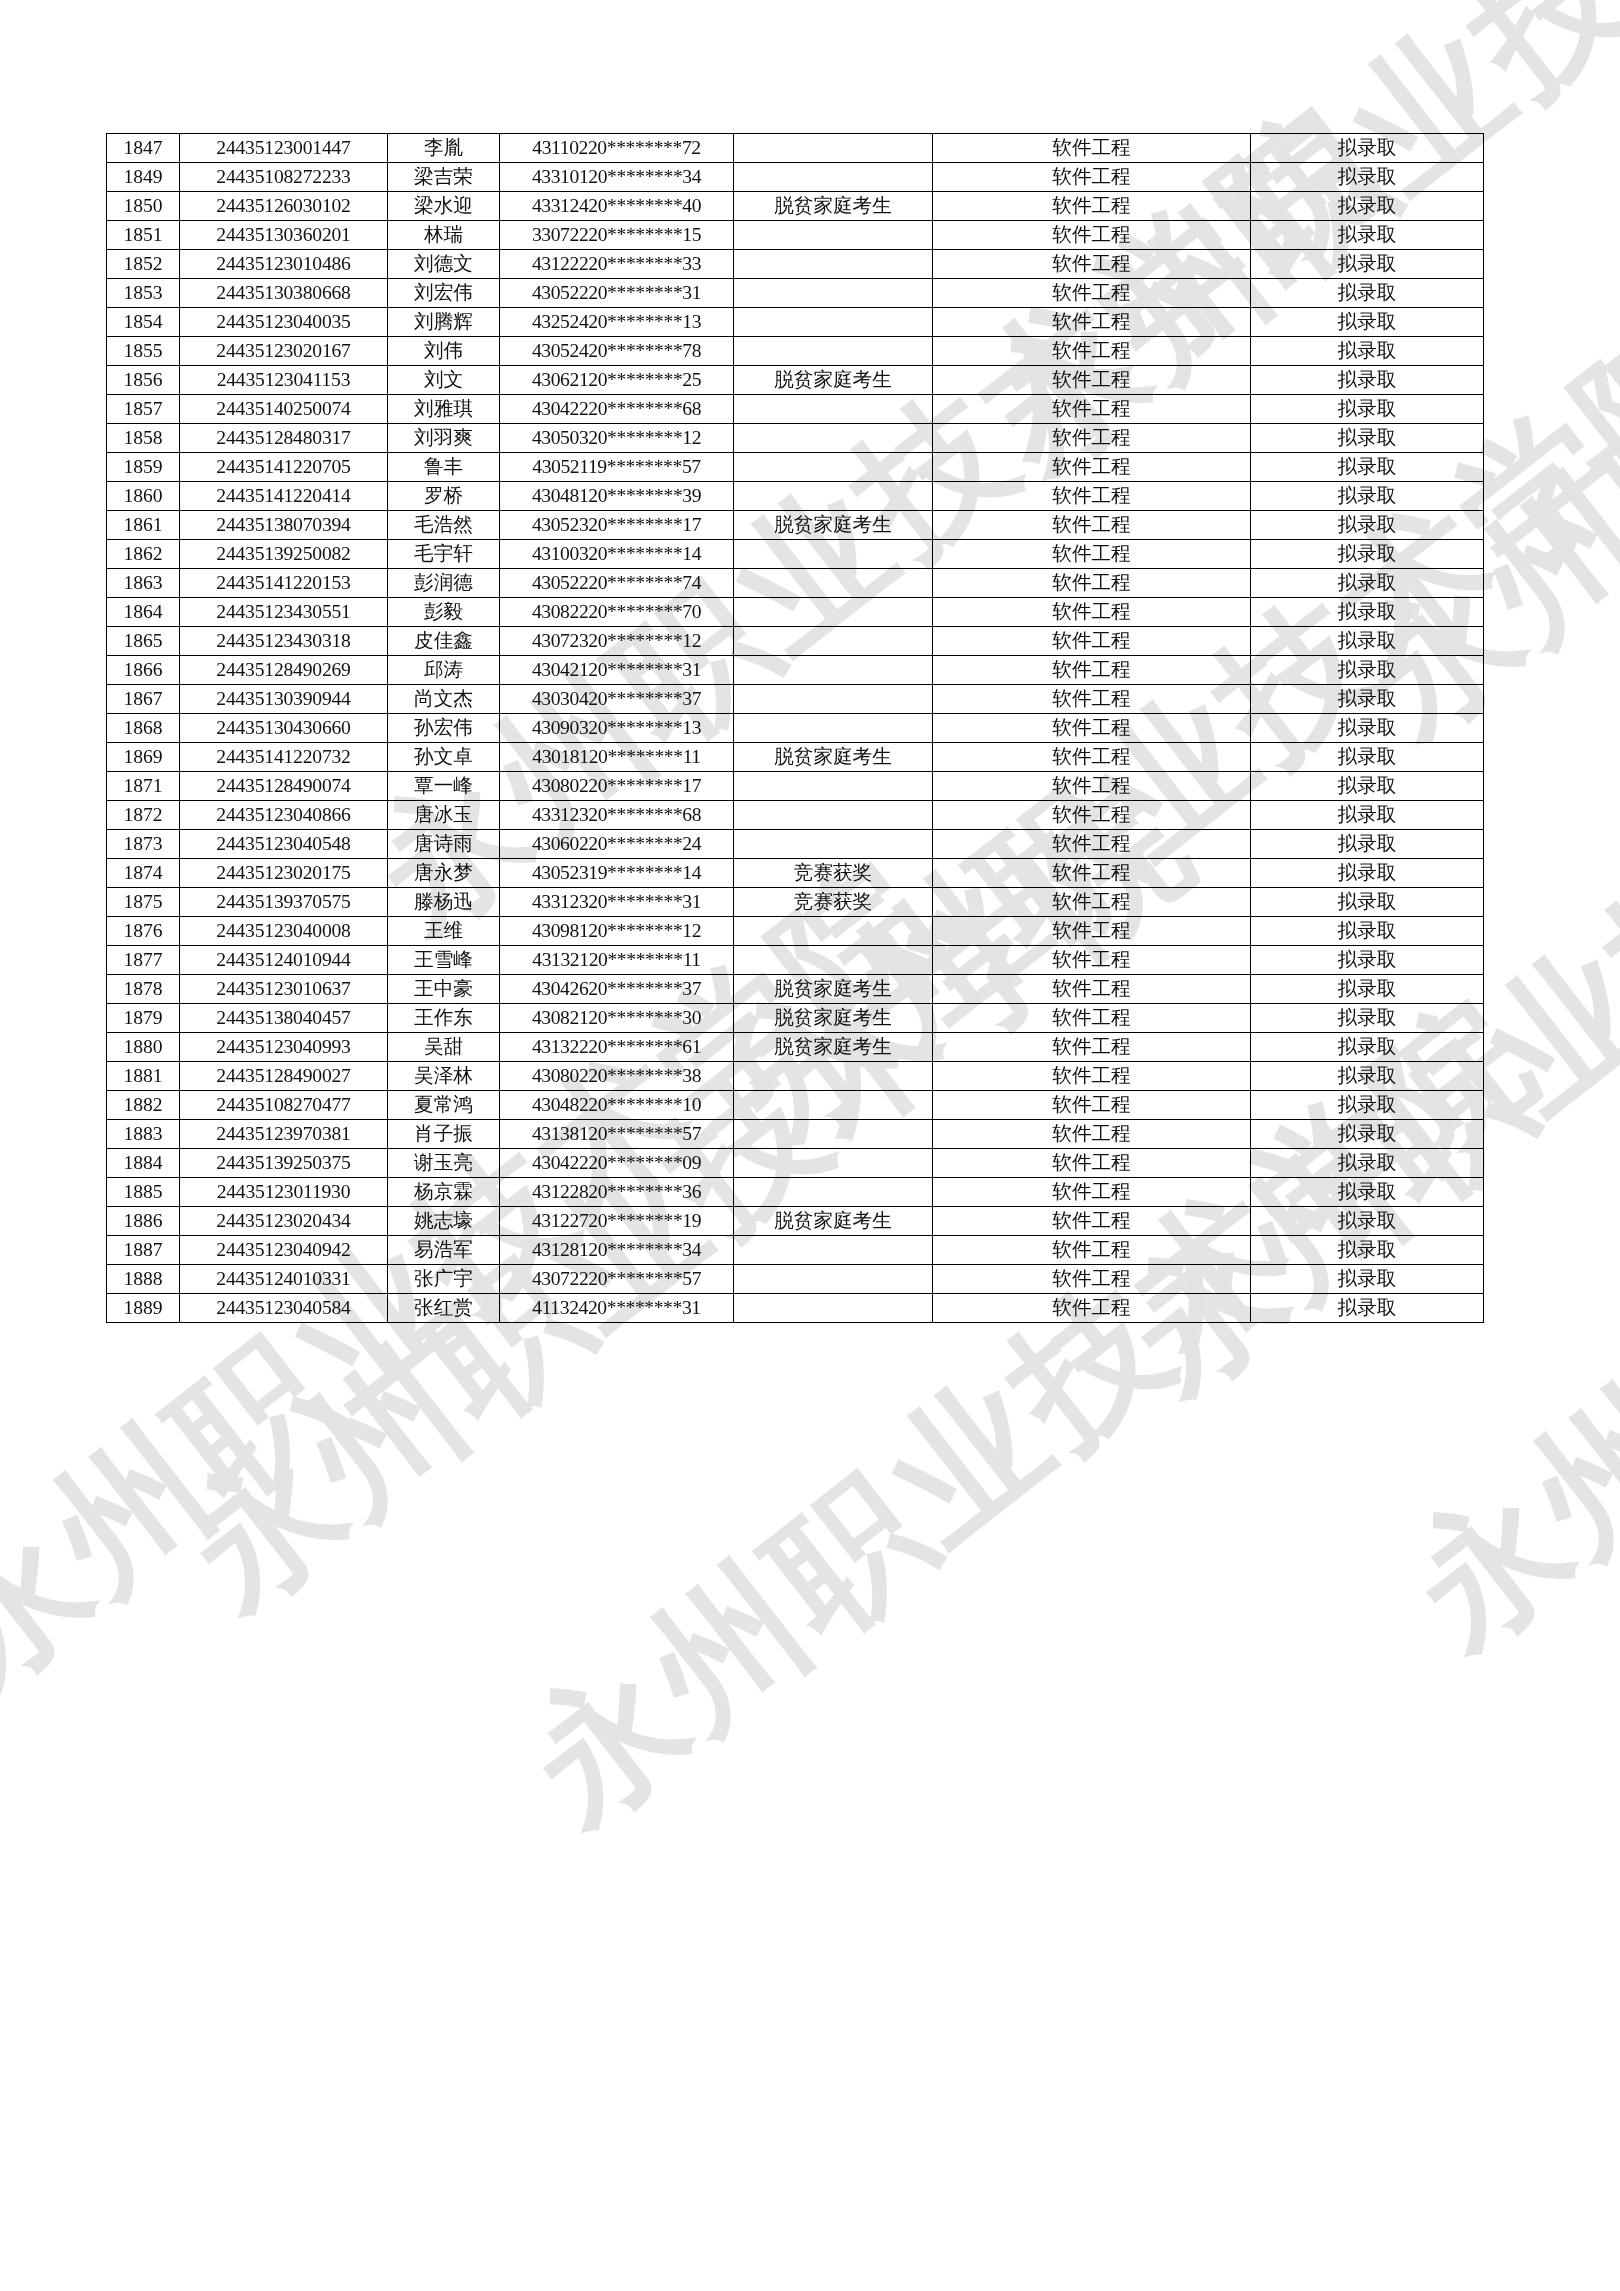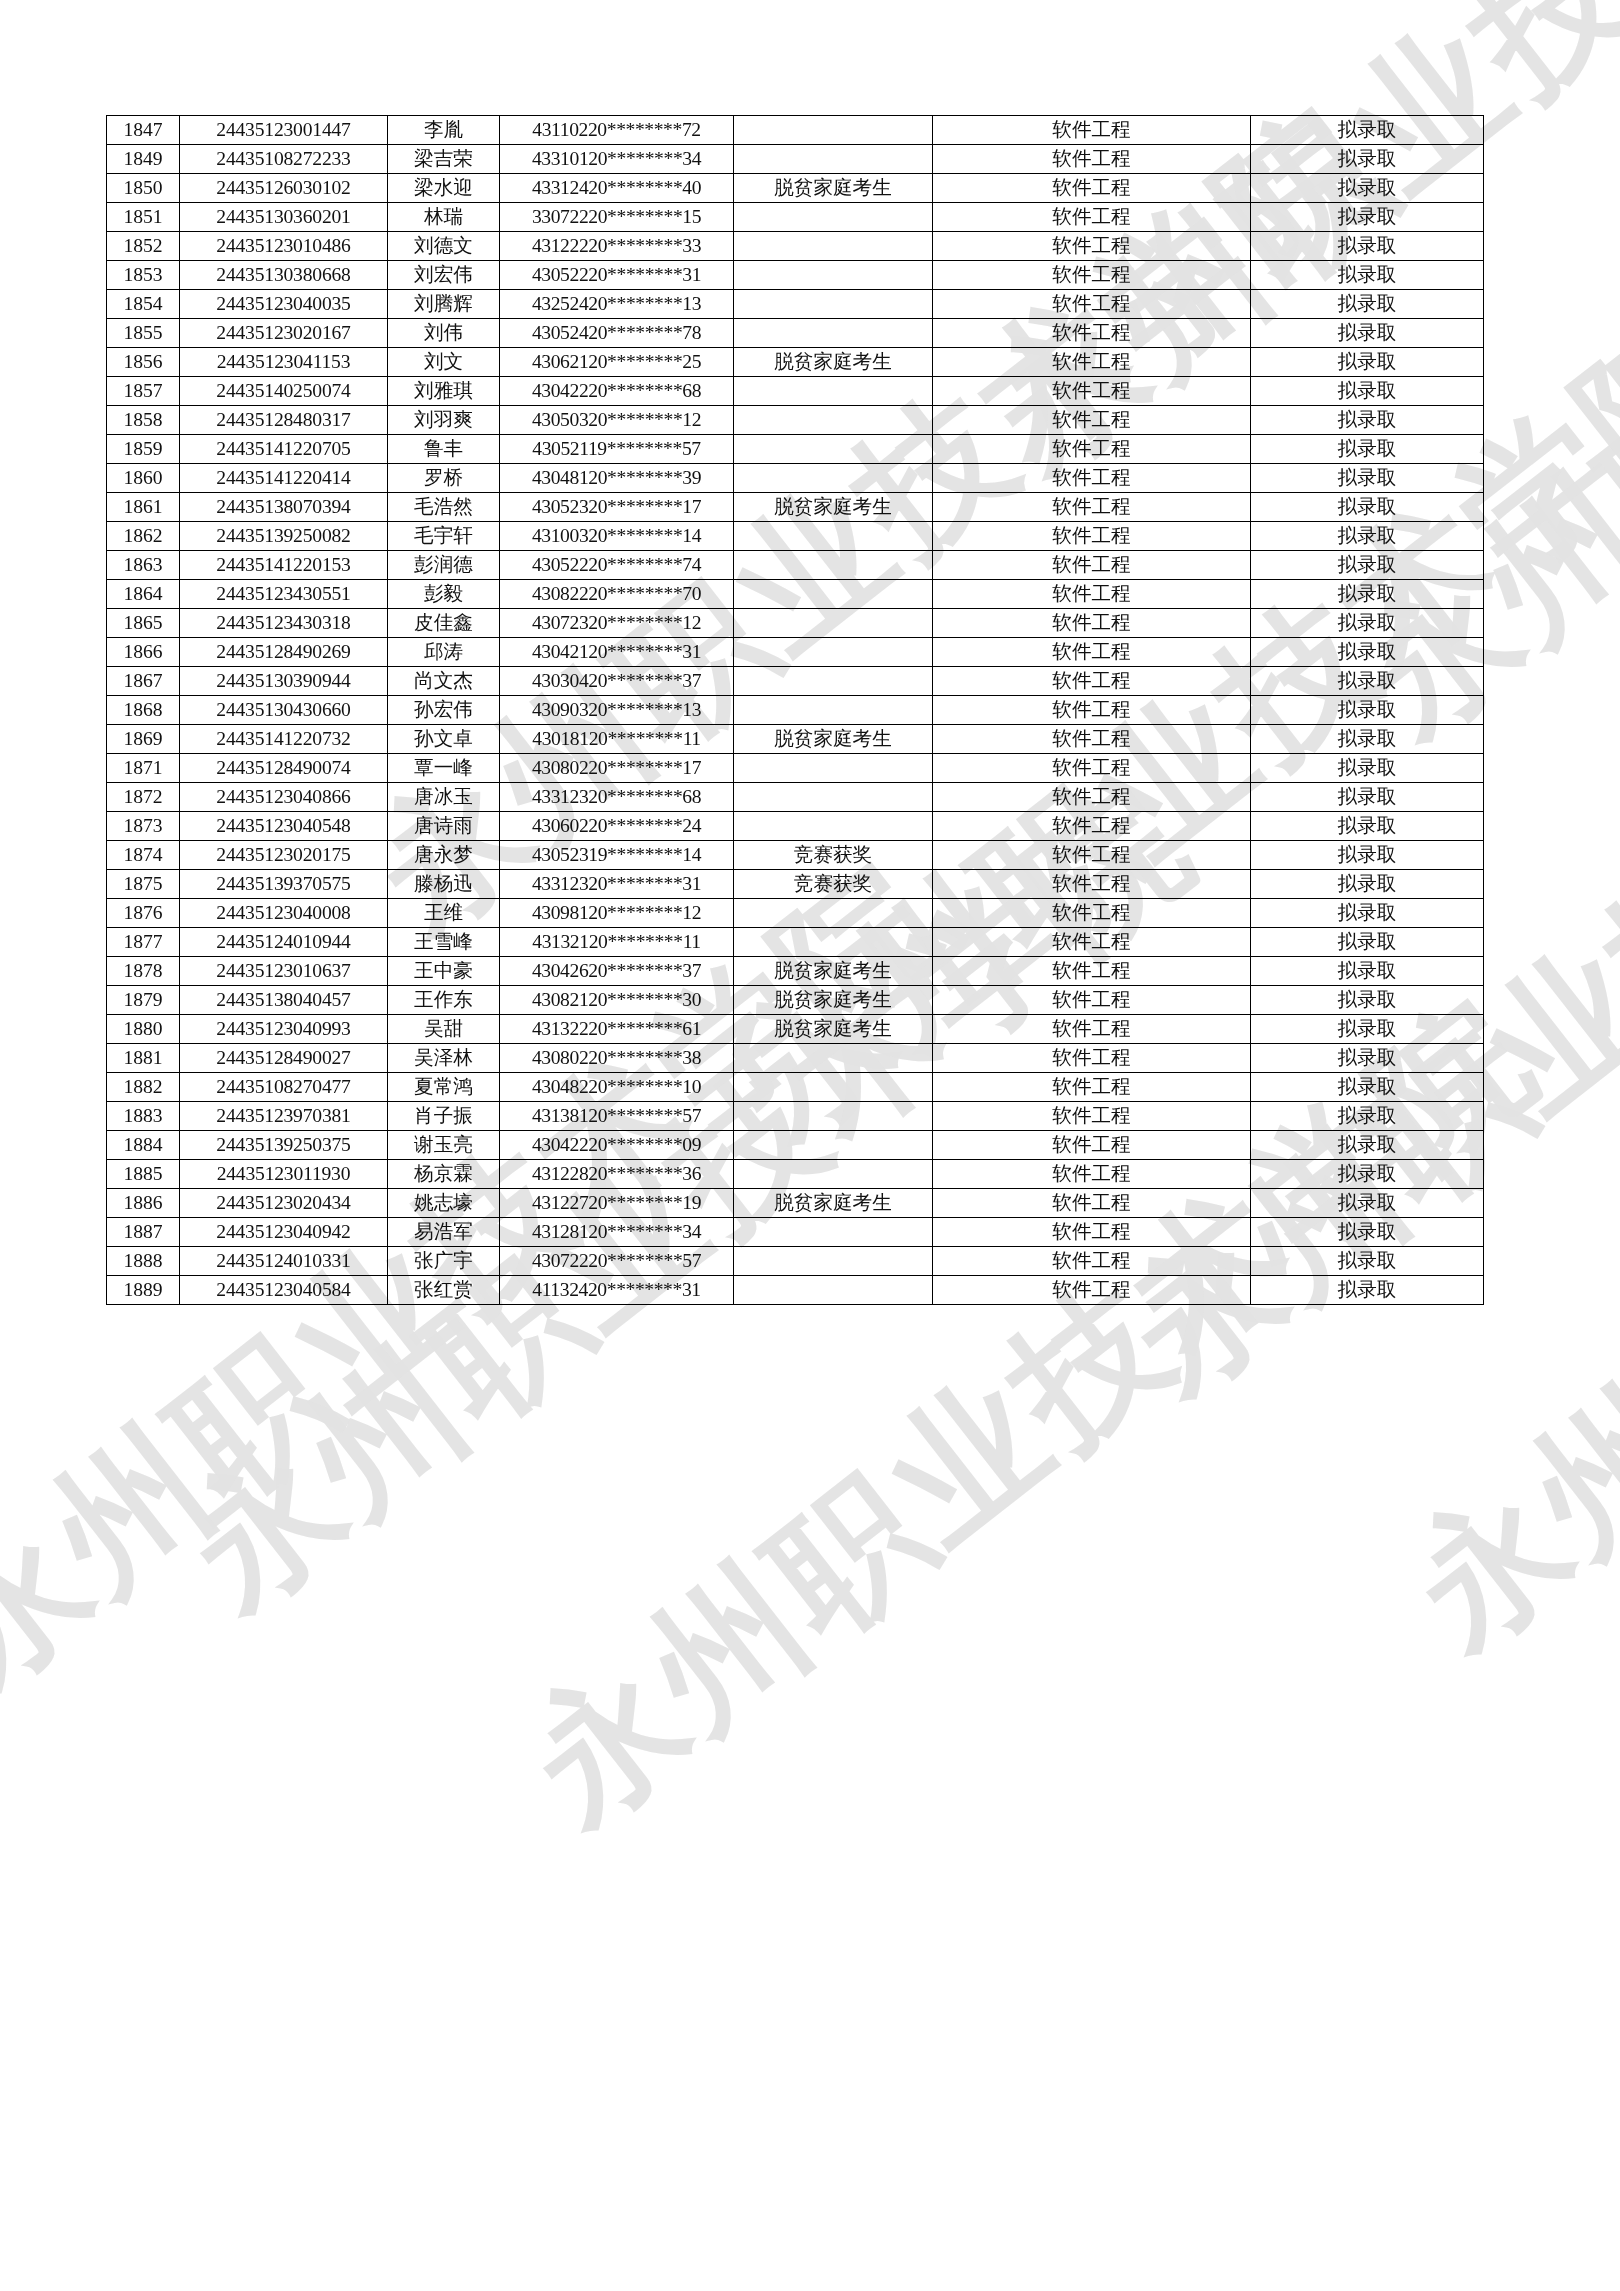--- a/index.html
+++ b/index.html
@@ -36,21 +36,21 @@
 
   
   #page {
     position: absolute;
     inset: 0;
     z-index: 10;
   }
   #admission-table {
     position: absolute;
     left: 106px;
-    top: 115px;
+    top: 133px;
     width: 1376px;
     border-collapse: collapse;
     table-layout: fixed;
   }
   #admission-table td {
     border: 1.6px solid #000000;
     height: 28px;
     padding: 0 2px;
     text-align: center;
     vertical-align: middle;

